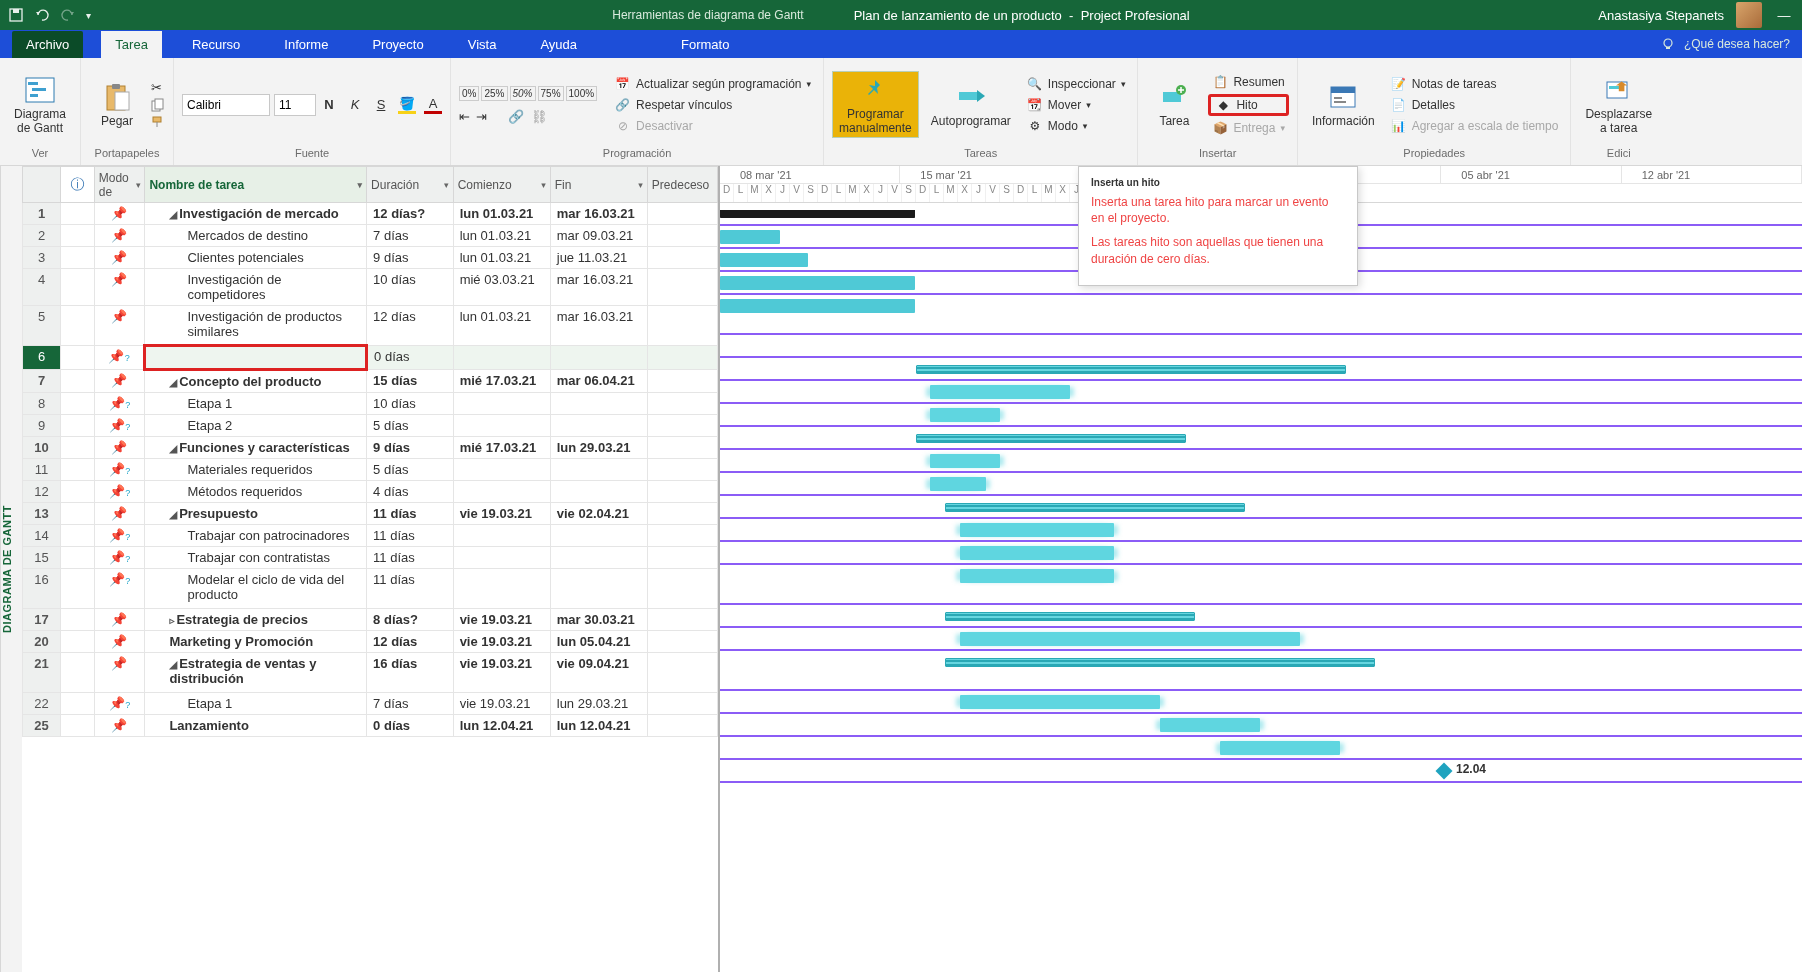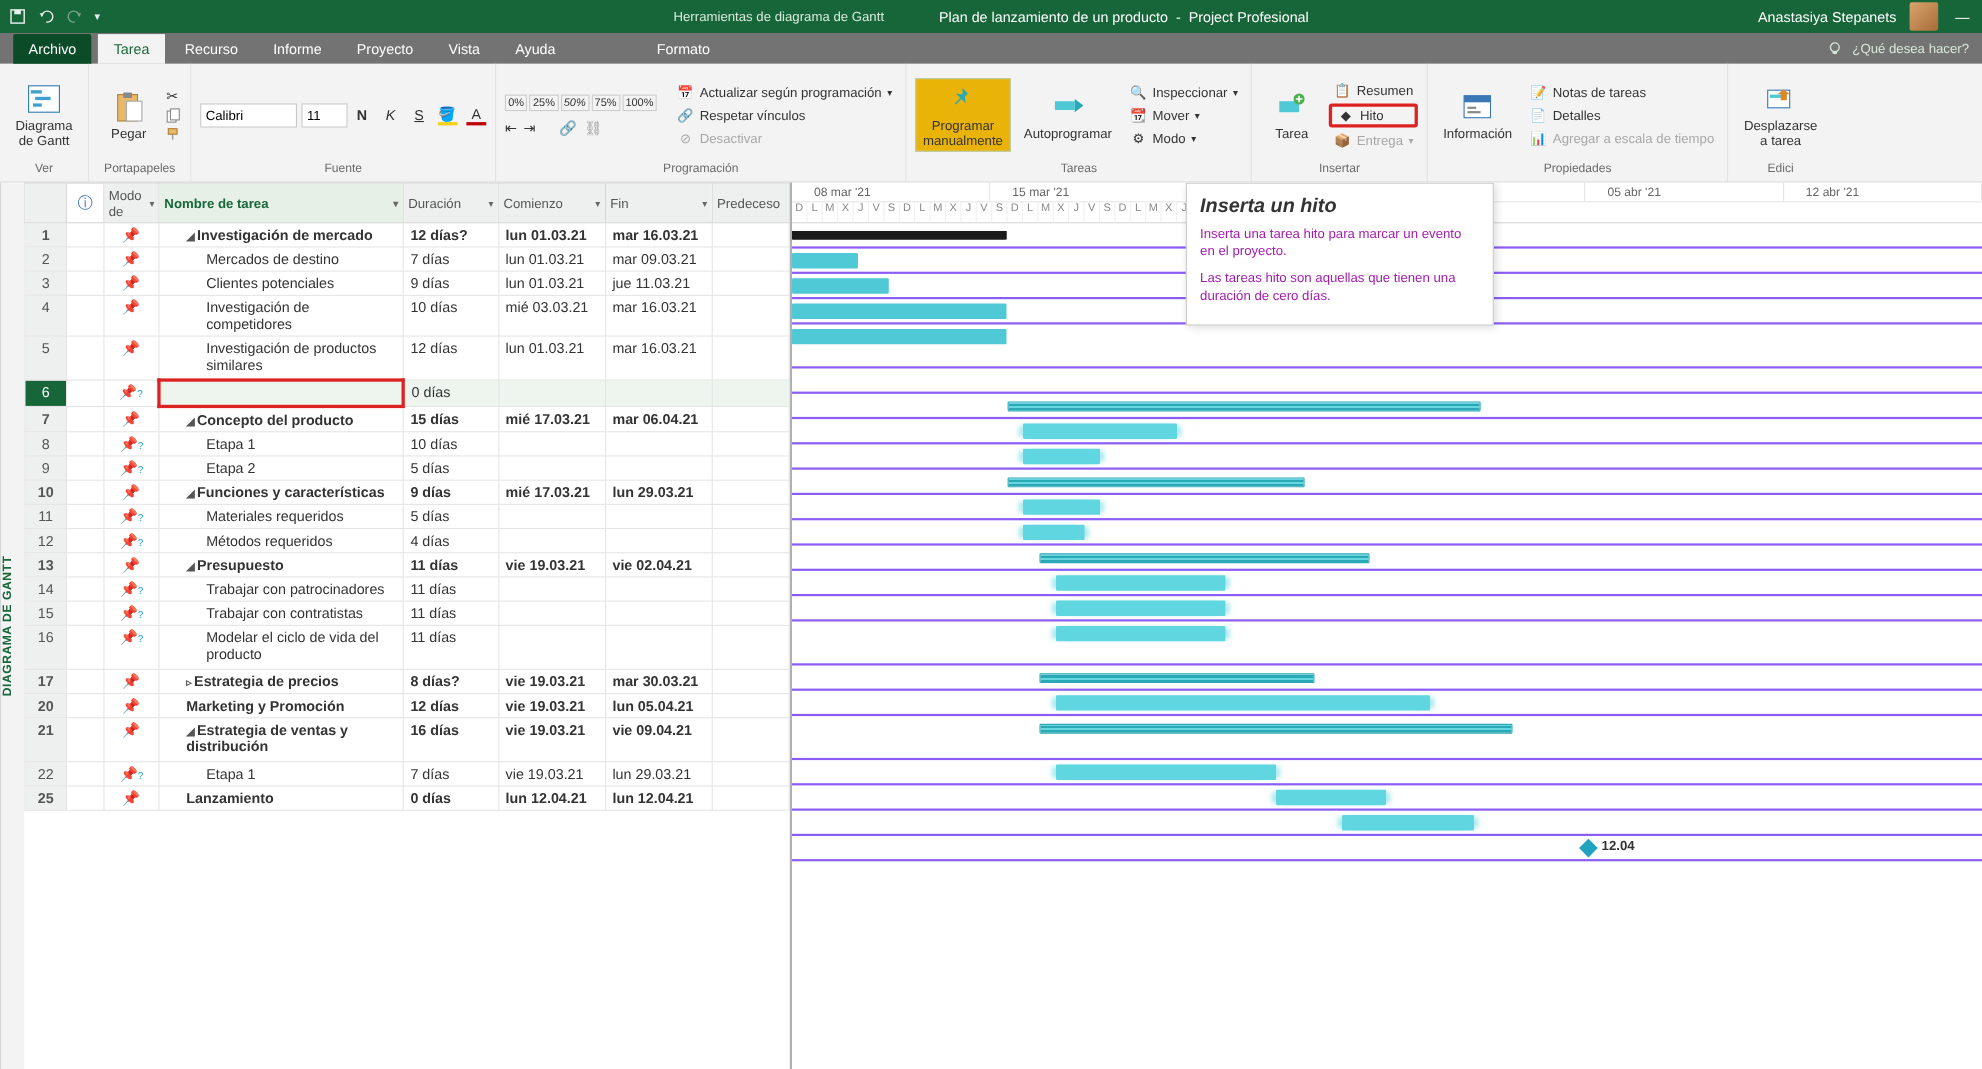--- a/index.html
+++ b/index.html
@@ -10,21 +10,21 @@
   .titlebar-left { display: flex; align-items: center; gap: 10px; }
   .titlebar-left .qat-btn { cursor: pointer; opacity: .9; display:flex; align-items:center; }
   .titlebar-center { position: absolute; left: 50%; transform: translateX(-50%); display: flex; gap: 50px; align-items:center;}
   .titlebar-center .tools-title { color: #d8e9dc; font-size: 12px; }
   .titlebar-center .doc-title { font-size: 13px; }
   .titlebar-right { margin-left: auto; display: flex; align-items: center; gap: 12px; }
   .avatar { width: 26px; height: 26px; background: linear-gradient(135deg,#d9a56b,#a86b3a); border-radius: 2px; }
   .win-btn { width: 20px; text-align: center; cursor: pointer; }
 
   
-  .menubar { background: #737373; color: #fff; height: 28px; display: flex; align-items: flex-end; padding: 0 12px; gap: 4px; }
+  .menubar { background: #1d4ed8; color: #fff; height: 28px; display: flex; align-items: flex-end; padding: 0 12px; gap: 16px; }
   .menubar .tab { padding: 6px 14px; cursor: pointer; font-size: 13px; }
   .menubar .tab.active { background: #f3f3f3; color: #166639; }
   .menubar .tab.archivo { background: #0b4b28; color: #fff; border-radius: 2px 2px 0 0; margin-right: 2px;}
   .menubar .search { margin-left: auto; display: flex; align-items: center; gap: 8px; color: #d8e9dc; font-size: 12px; padding-bottom: 6px; }
 
   
   .ribbon { background: #f3f3f3; border-bottom: 1px solid #d7d7d7; display: flex; height: 108px; }
   .rgroup { border-right: 1px solid #e3e3e3; padding: 4px 8px; display: flex; flex-direction: column; justify-content: space-between; position: relative; }
   .rgroup-label { text-align: center; font-size: 11px; color: #6b6b6b; padding-bottom: 2px; }
   .rgroup-body { flex: 1; display: flex; align-items: center; gap: 6px; }
@@ -84,22 +84,22 @@
   .bar.summary::before, .bar.summary::after { content:""; position:absolute; top:0; width:0; height:0; border-top:8px solid #1b1b1b;}
   .bar.summary::before { left:0; border-right:5px solid transparent;}
   .bar.summary::after { right:0; border-left:5px solid transparent;}
   .bar.manual { background:#5fd6e0; box-shadow: 6px 0 4px -2px rgba(95,214,224,.5), -6px 0 4px -2px rgba(95,214,224,.5); }
   .bar.msummary { background: repeating-linear-gradient(0deg,#2aa8b5,#2aa8b5 2px, #66d6e0 2px, #66d6e0 4px); height:9px; top:7px; border:1px solid #2aa8b5;}
   .milestone { position:absolute; top:5px; width:12px; height:12px; background:#1fa3bf; transform:rotate(45deg);}
   .milestone-lbl { position:absolute; top:2px; font-size:12px; font-weight:bold; }
 
   
   .tooltip { position:absolute; background:#fff; border:1px solid #c8c8c8; box-shadow: 2px 2px 8px rgba(0,0,0,.15); padding:10px 12px; font-size:12px; width:280px; z-index:50; }
-  .tooltip .tt-title { font-weight:bold; font-size:18px; margin-bottom:6px; color:#333;font-style:italic;}
-  .tooltip p { margin-bottom:8px; line-height:1.35; color:#a21caf;}
+  .tooltip .tt-title { font-weight:bold; font-size:10px; margin-bottom:6px; color:#333;}
+  .tooltip p { margin-bottom:8px; line-height:1.35; color:#ef4444;}
 
   svg { display:block;}
 </style>
 </head>
 <body>
 
 <div class="titlebar">
   <div class="titlebar-left">
     <span class="qat-btn">
         <svg width="16" height="16">

